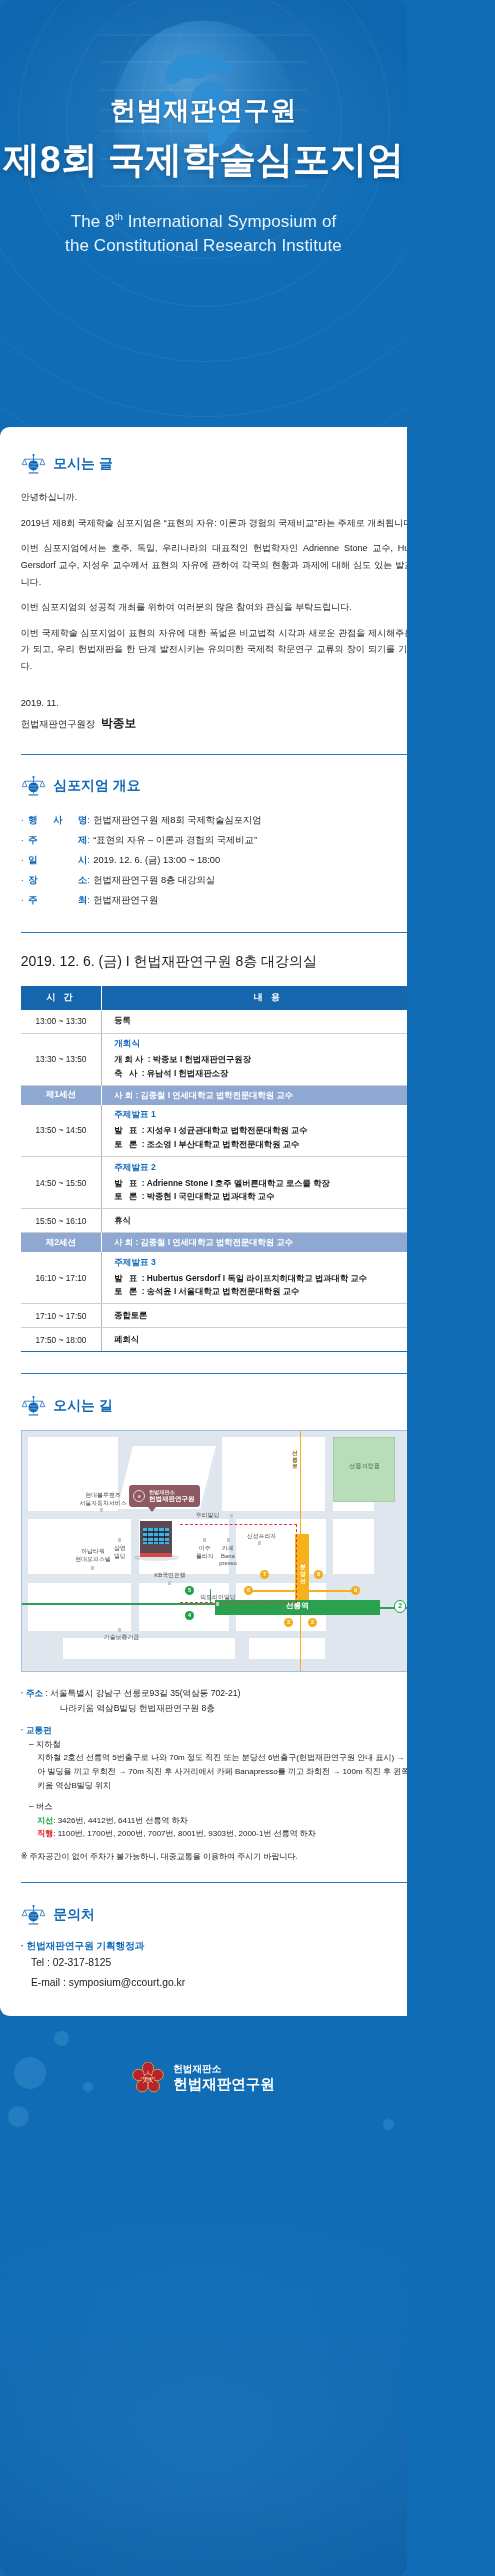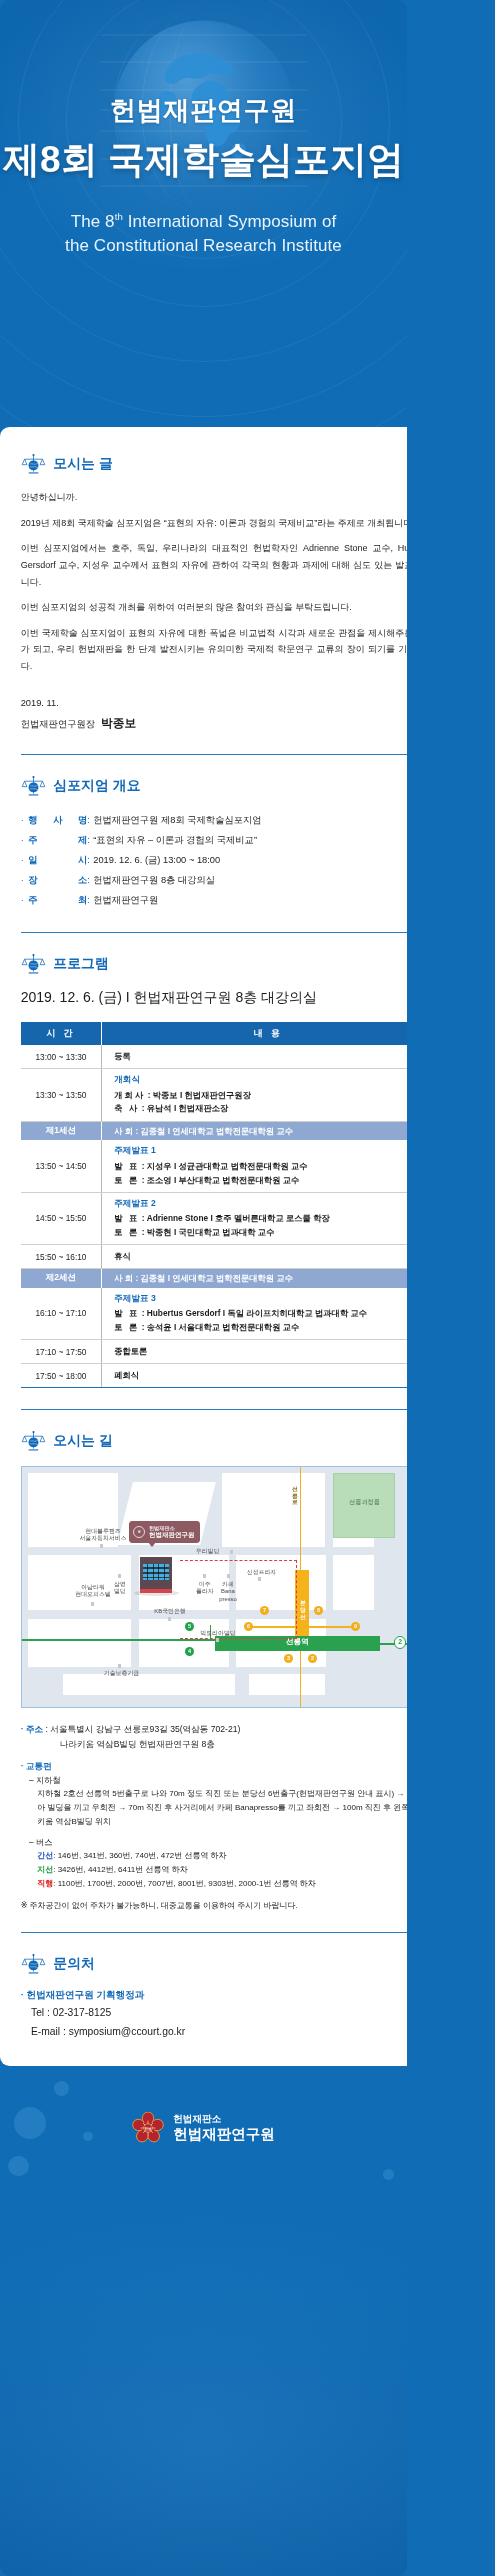--- a/index.html
+++ b/index.html
@@ -590,39 +590,20 @@
           <i>최</i>
         </span>
         <span class="ov-colon">:</span>
         <span class="ov-val">헌법재판연구원</span>
       </div>
     </div>
 
     <div class="divider"></div>
 
     <div class="section">
-      <div class="sec-head">
-        <svg class="sec-icon" viewBox="0 0 36 32">
-          <g stroke="#1269b8" stroke-width="1.1" fill="none">
-            <line x1="18" y1="3" x2="18" y2="27"></line>
-            <line x1="5" y1="9" x2="31" y2="9"></line>
-            <line x1="5" y1="9" x2="1.5" y2="17"></line>
-              <line x1="5" y1="9" x2="8.5" y2="17"></line>
-            <line x1="1.5" y1="17" x2="8.5" y2="17"></line>
-            <line x1="31" y1="9" x2="27.5" y2="17"></line>
-              <line x1="31" y1="9" x2="34.5" y2="17"></line>
-            <line x1="27.5" y1="17" x2="34.5" y2="17"></line>
-            <line x1="11" y1="29" x2="25" y2="29" stroke-width="1.6"></line>
-          </g>
-          <circle cx="18" cy="3" r="1.6" fill="#1269b8"></circle>
-          <circle cx="18" cy="18" r="7.2" fill="#1269b8"></circle>
-          <path d="M13 16c3-1 6 1 9 0 1.6-.5 3-1.6 3.8-1.2M12.6 20c3 .8 6-.6 9 .3 1.4.4 2.6 1.2 3.4 1" stroke="#bcdcf5" stroke-width=".8" fill="none"></path>
-        </svg>
-        <div class="sec-title">프로그램</div>
-      </div>
 
       <div class="prog-where">2019. 12. 6. (금) I 헌법재판연구원 8층 대강의실</div>
 
       <table class="prog">
         <thead>
           <tr>
             <th class="c1">시 간</th>
             <th>내 용</th>
           </tr>
         </thead>
@@ -838,23 +819,20 @@
       <div class="dir-line dir-indent">나라키움 역삼B빌딩 헌법재판연구원 8층</div>
 
       <div class="dir-sub-head">
         <span>· </span><span>교통편</span>
       </div>
       <div class="dir-sub">– 지하철</div>
       <div class="dir-sub2">지하철 2호선 선릉역 5번출구로 나와 70m 정도 직진 또는 분당선 6번출구(헌법재판연구원 안내 표시) → 빅토리아 빌딩을 끼고 우회전 → 70m 직진 후 사거리에서  카페 Banapresso를 끼고  좌회전 → 100m 직진 후 왼쪽 나라키움 역삼B빌딩 위치</div>
 
       <div class="dir-sub" style="margin-top:6.9px;">– 버스</div>
       <div class="dir-sub2">
-        <span class="bus-kan">간선</span><span>: 146번, 341번, 360번, 740번, 472번 선릉역 하차</span>
-      </div>
-      <div class="dir-sub2">
         <span class="bus-ji">지선</span><span>: 3426번, 4412번, 6411번 선릉역 하차</span>
       </div>
       <div class="dir-sub2">
         <span class="bus-jik">직행</span><span>: 1100번, 1700번, 2000번, 7007번, 8001번, 9303번, 2000-1번 선릉역 하차</span>
       </div>
 
       <div class="note">※ 주차공간이 없어 주차가 불가능하니, 대중교통을 이용하여 주시기 바랍니다.</div>
     </div>
 
     <div class="divider"></div>

